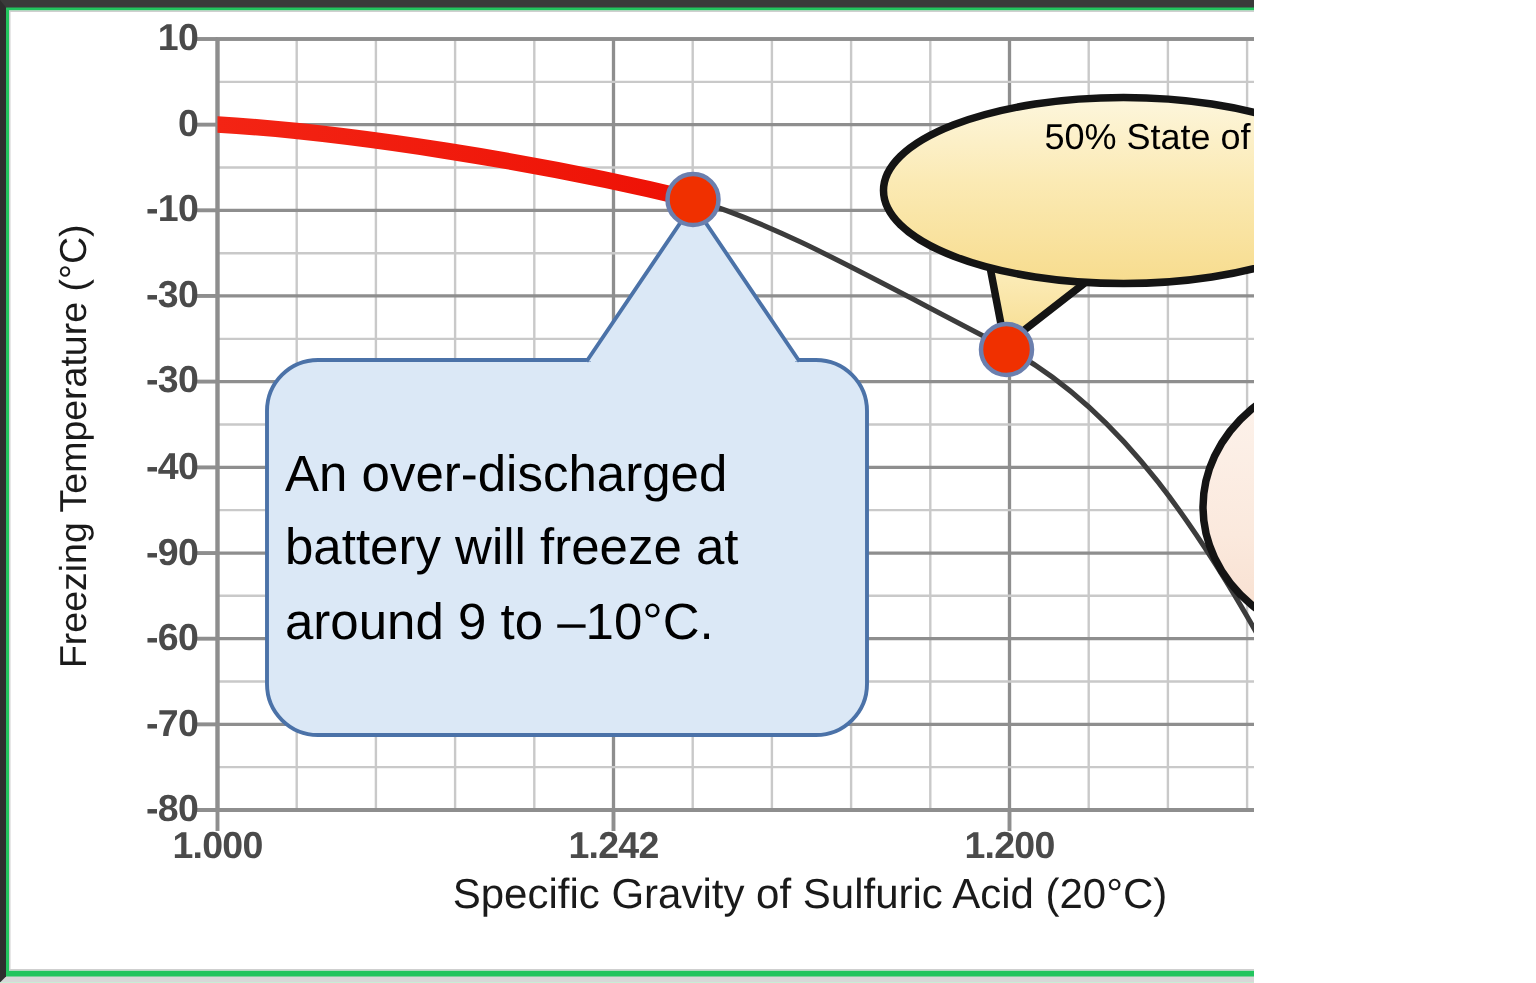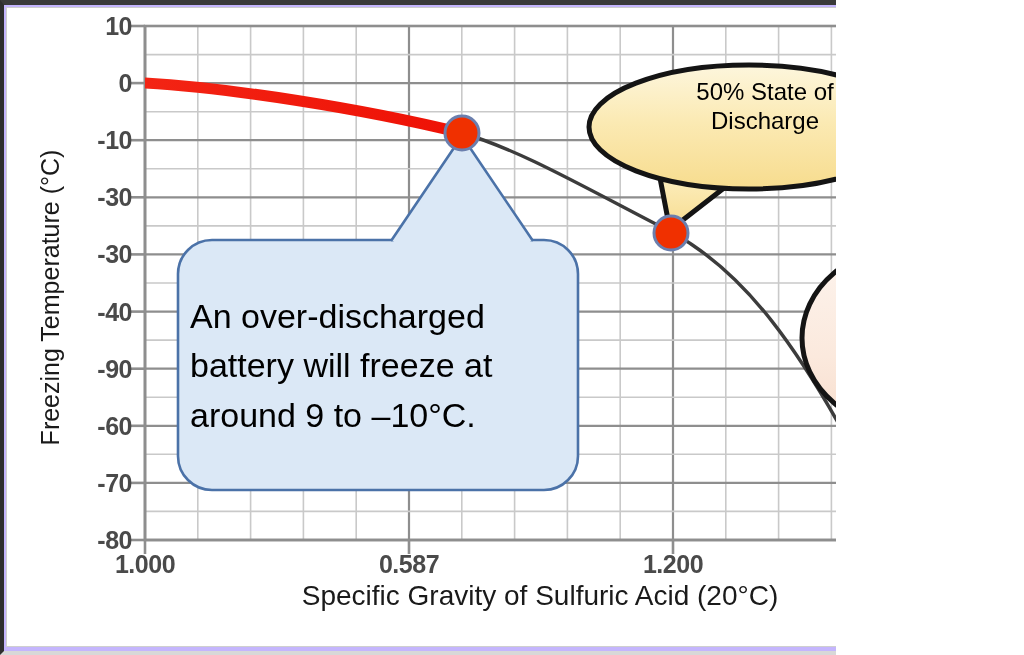--- a/index.html
+++ b/index.html
@@ -7,21 +7,21 @@
     padding: 0;
     background: #ffffff;
   }
   body {
     font-family: "Liberation Sans", sans-serif;
   }
   #screen {
     position: relative;
     width: 836px;
     height: 655px;
-    background: #c4b5fd;
+    background: #22c55e;
     overflow: hidden;
   }
   
   .frame-outer {
     position: absolute;
     left: 0; top: 0;
     width: 1024px; height: 655px;
     box-sizing: border-box;
     border-top: 5px solid #3a3a3a;
     border-left: 4px solid #2e2e2e;
@@ -298,38 +298,37 @@
       <div class="ytick" style="transform:translateY(-50%)">-70</div>
     </div>
   <div class="ytick-wrap" style="top:540px">
       <div class="ytick" style="transform:translateY(-50%)">-80</div>
     </div>
 
   <div class="xtick-wrap" style="left:85px">
       <div class="xtick">1.000</div>
     </div>
   <div class="xtick-wrap" style="left:349px">
-      <div class="xtick">0.587</div>
+      <div class="xtick">1.242</div>
     </div>
   <div class="xtick-wrap" style="left:613px">
       <div class="xtick">1.200</div>
     </div>
   <div class="xtick-wrap" style="left:877px">
       <div class="xtick">1.300</div>
     </div>
 
   <div id="y-axis-title">Freezing Temperature (°C)</div>
   <div id="x-axis-title">Specific Gravity of Sulfuric Acid (20°C)</div>
 
   <div class="callout-text" id="callout-blue-text">
     <div>An over-discharged</div>
     <div>battery will freeze at</div>
     <div>around 9 to –10°C.</div>
   </div>
 
   <div class="callout-text" id="callout-yellow-text">
     <div>50% State of</div>
-    <div>Discharge</div>
   </div>
 
 
   <div class="frame-outer"></div>
 </div>
 
 </body></html>

